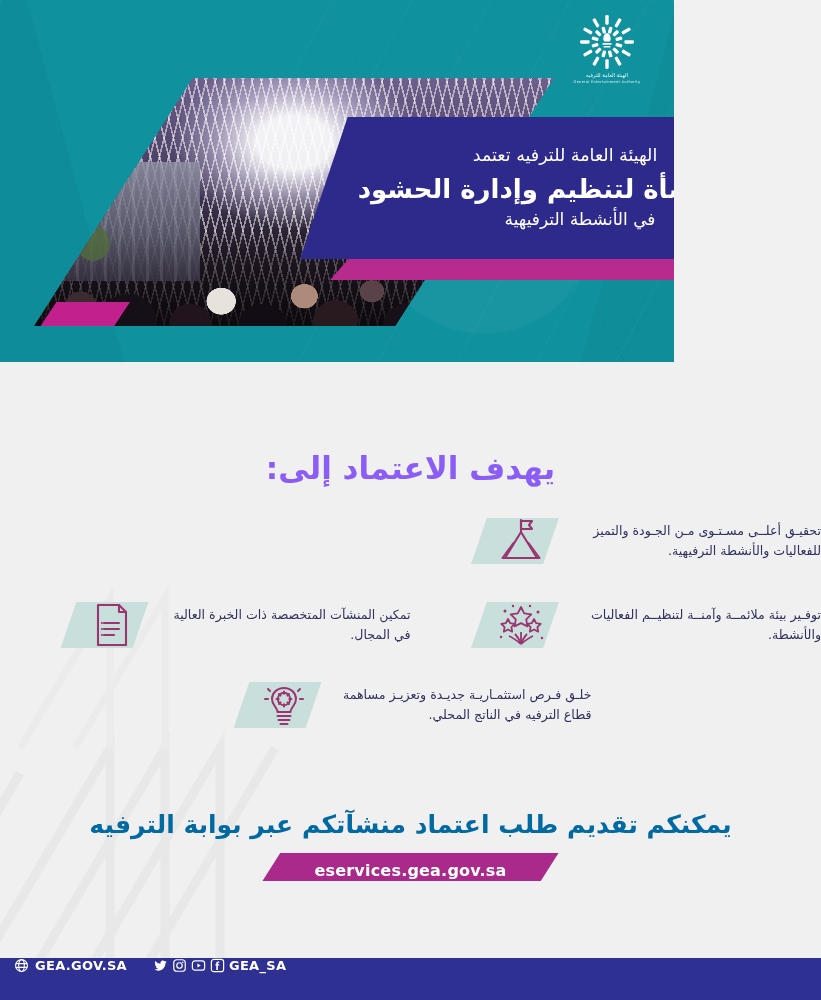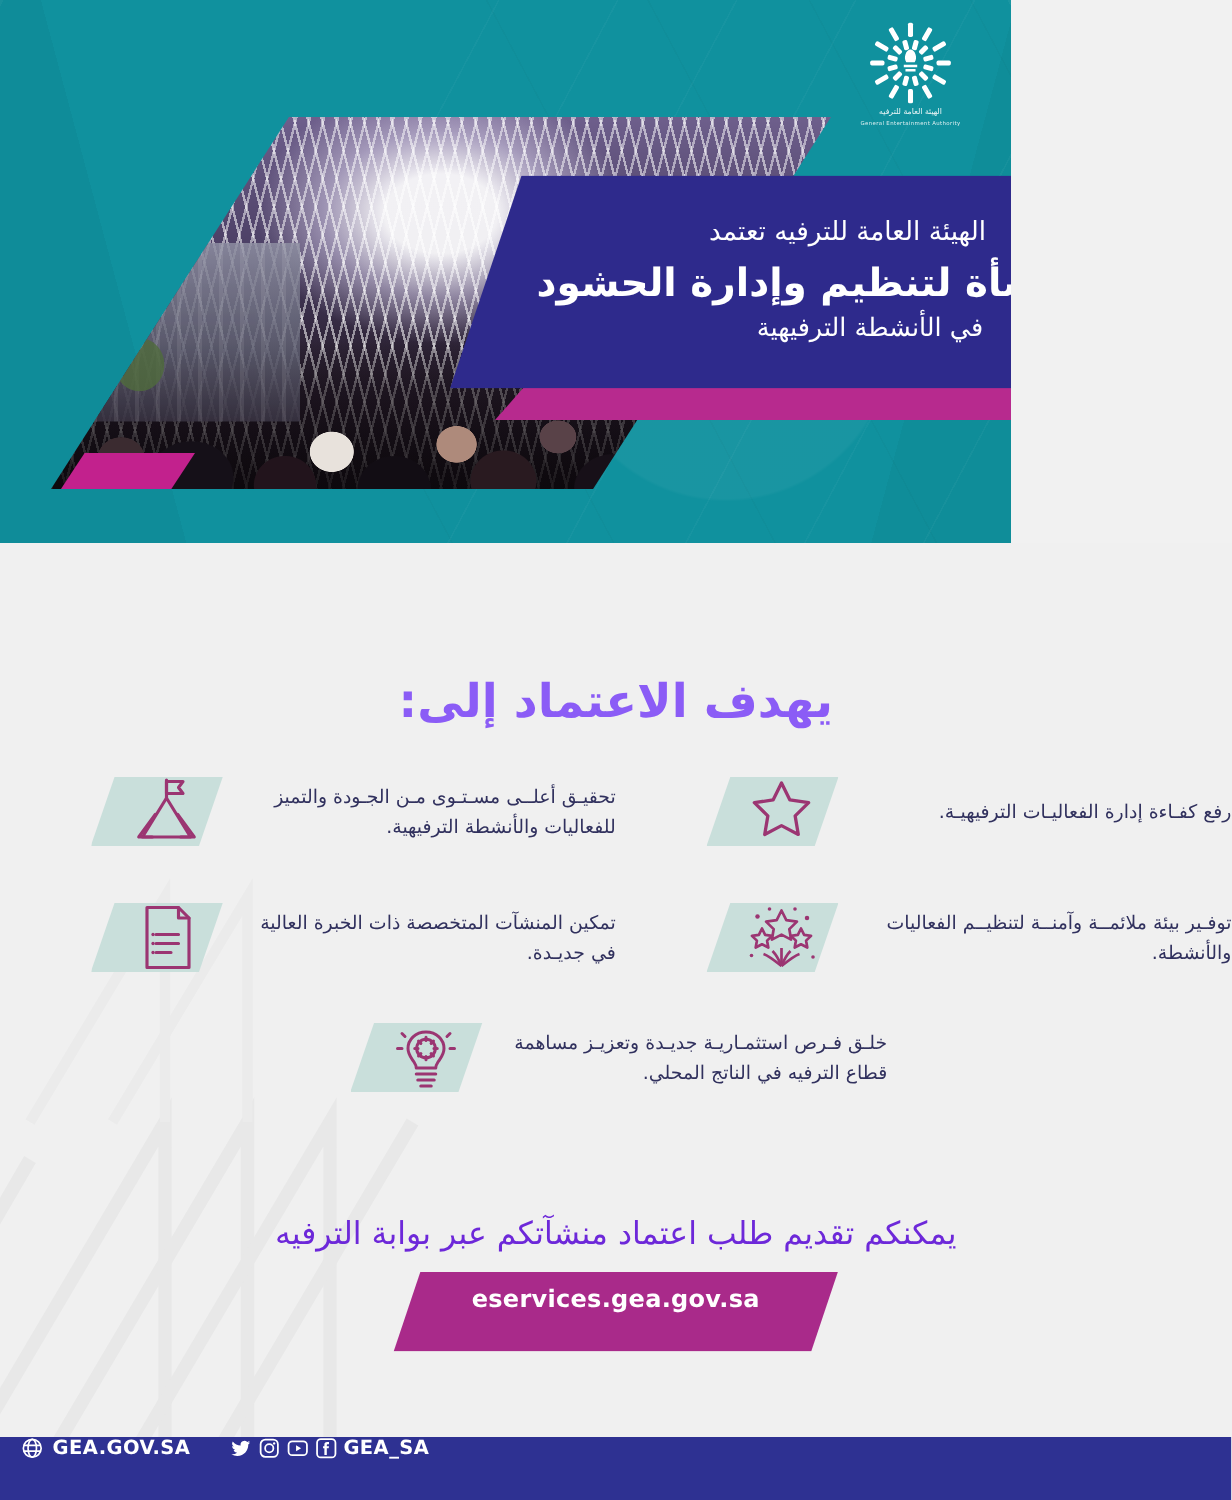--- a/index.html
+++ b/index.html
@@ -164,27 +164,27 @@
   .icon-glyph svg{display:block;width:56px;height:56px;}
 
   .r1{margin-bottom:22px;}
   .r2{margin-bottom:18px;}
 
   
   .cta{
     position:absolute;left:0;right:0;top:448px;text-align:center;
   }
   .cta-text{
-    color:#6d28d9;font-size:21px;font-weight:400;letter-spacing:.2px;
+    color:#0369a1;font-size:25px;font-weight:700;letter-spacing:.2px;
   }
   .cta-btn{
     display:inline-block;margin-top:14px;
     background:#a92a8a;color:#ffffff;
     font-size:16px;font-weight:700;letter-spacing:.2px;
-    padding:8px 52px 26px;
+    padding:8px 52px 1px;
     -webkit-clip-path:polygon(6% 0,100% 0,94% 100%,0% 100%);
     clip-path:polygon(6% 0,100% 0,94% 100%,0% 100%);
     direction:ltr;
   }
 
   
   .footer{
     position:absolute;left:0;top:958px;width:821px;height:42px;
     background:#2e3192;display:flex;align-items:flex-start;
     direction:ltr;padding-left:14px;box-sizing:border-box;gap:10px;
@@ -276,31 +276,20 @@
         </g>
       </svg>
     </div>
 
     <div class="goals-title">يهدف الاعتماد إلى:</div>
 
     <div class="goals">
 
       <div class="grow r1">
 
-        <div class="gitem w-half">
-          <div class="txt">رفع كفـاءة إدارة الفعاليـات الترفيهيـة.</div>
-          <div class="icon-shape">
-            <div class="icon-bg"></div>
-            <div class="icon-glyph">
-              <svg viewBox="0 0 56 56">
-                  <path d="M28 9l5.6 11.3 12.5 1.8-9 8.8 2.1 12.4L28 37.4 16.8 43.3 18.9 30.9 9.9 22.1l12.5-1.8z" fill="none" stroke="#9b3572" stroke-width="2.2" stroke-linejoin="round"></path>
-                </svg>
-            </div>
-          </div>
-        </div>
 
         <div class="gitem w-half">
           <div class="txt">تحقيـق أعلــى مسـتـوى مـن الجـودة والتميز للفعاليات والأنشطة الترفيهية.</div>
           <div class="icon-shape">
             <div class="icon-bg"></div>
             <div class="icon-glyph">
               <svg viewBox="0 0 56 56">
                 <g fill="none" stroke="#9b3572" stroke-width="2.1" stroke-linejoin="round" stroke-linecap="round">
                   <path d="M28 19L44 45H12z"></path>
                   <path d="M20.5 30L9.5 45h9"></path>
@@ -340,21 +329,21 @@
                     <circle cx="37" cy="9" r="1.2"></circle>
                   <circle cx="8" cy="40" r="1.2"></circle>
                     <circle cx="49" cy="41" r="1.2"></circle>
                 </g>
               </svg>
             </div>
           </div>
         </div>
 
         <div class="gitem w-half">
-          <div class="txt">تمكين المنشآت المتخصصة ذات الخبرة العالية في جديـدة.</div>
+          <div class="txt">تمكين المنشآت المتخصصة ذات الخبرة العالية في المجال.</div>
           <div class="icon-shape">
             <div class="icon-bg"></div>
             <div class="icon-glyph">
               <svg viewBox="0 0 56 56">
                 <g fill="none" stroke="#9b3572" stroke-width="2.1" stroke-linejoin="round" stroke-linecap="round">
                   <path d="M15 8h21l7 7v33H15z"></path>
                   <path d="M36 8v7h7"></path>
                   <path d="M21 26h15M21 32h15M21 38h10"></path>
                 </g>
                 <g fill="#9b3572">

